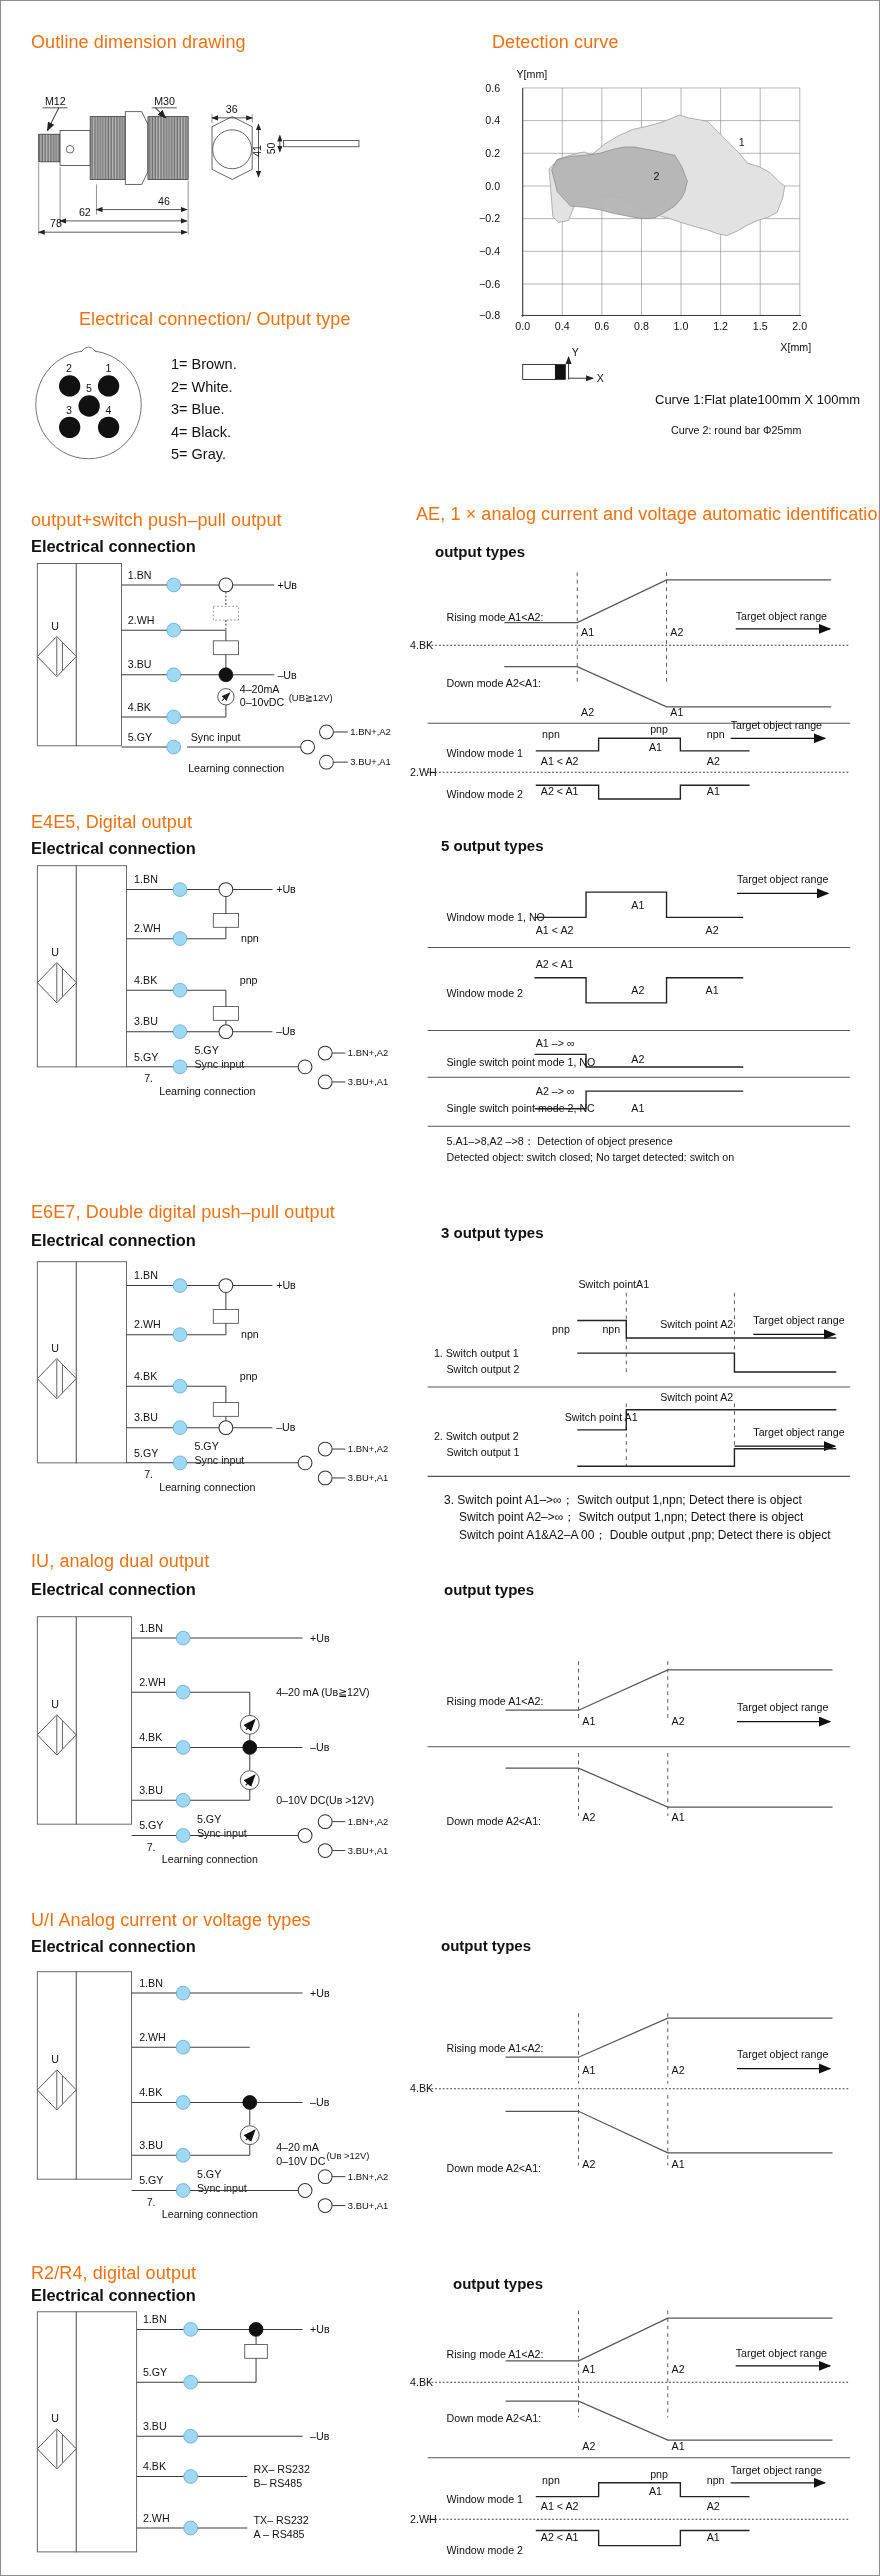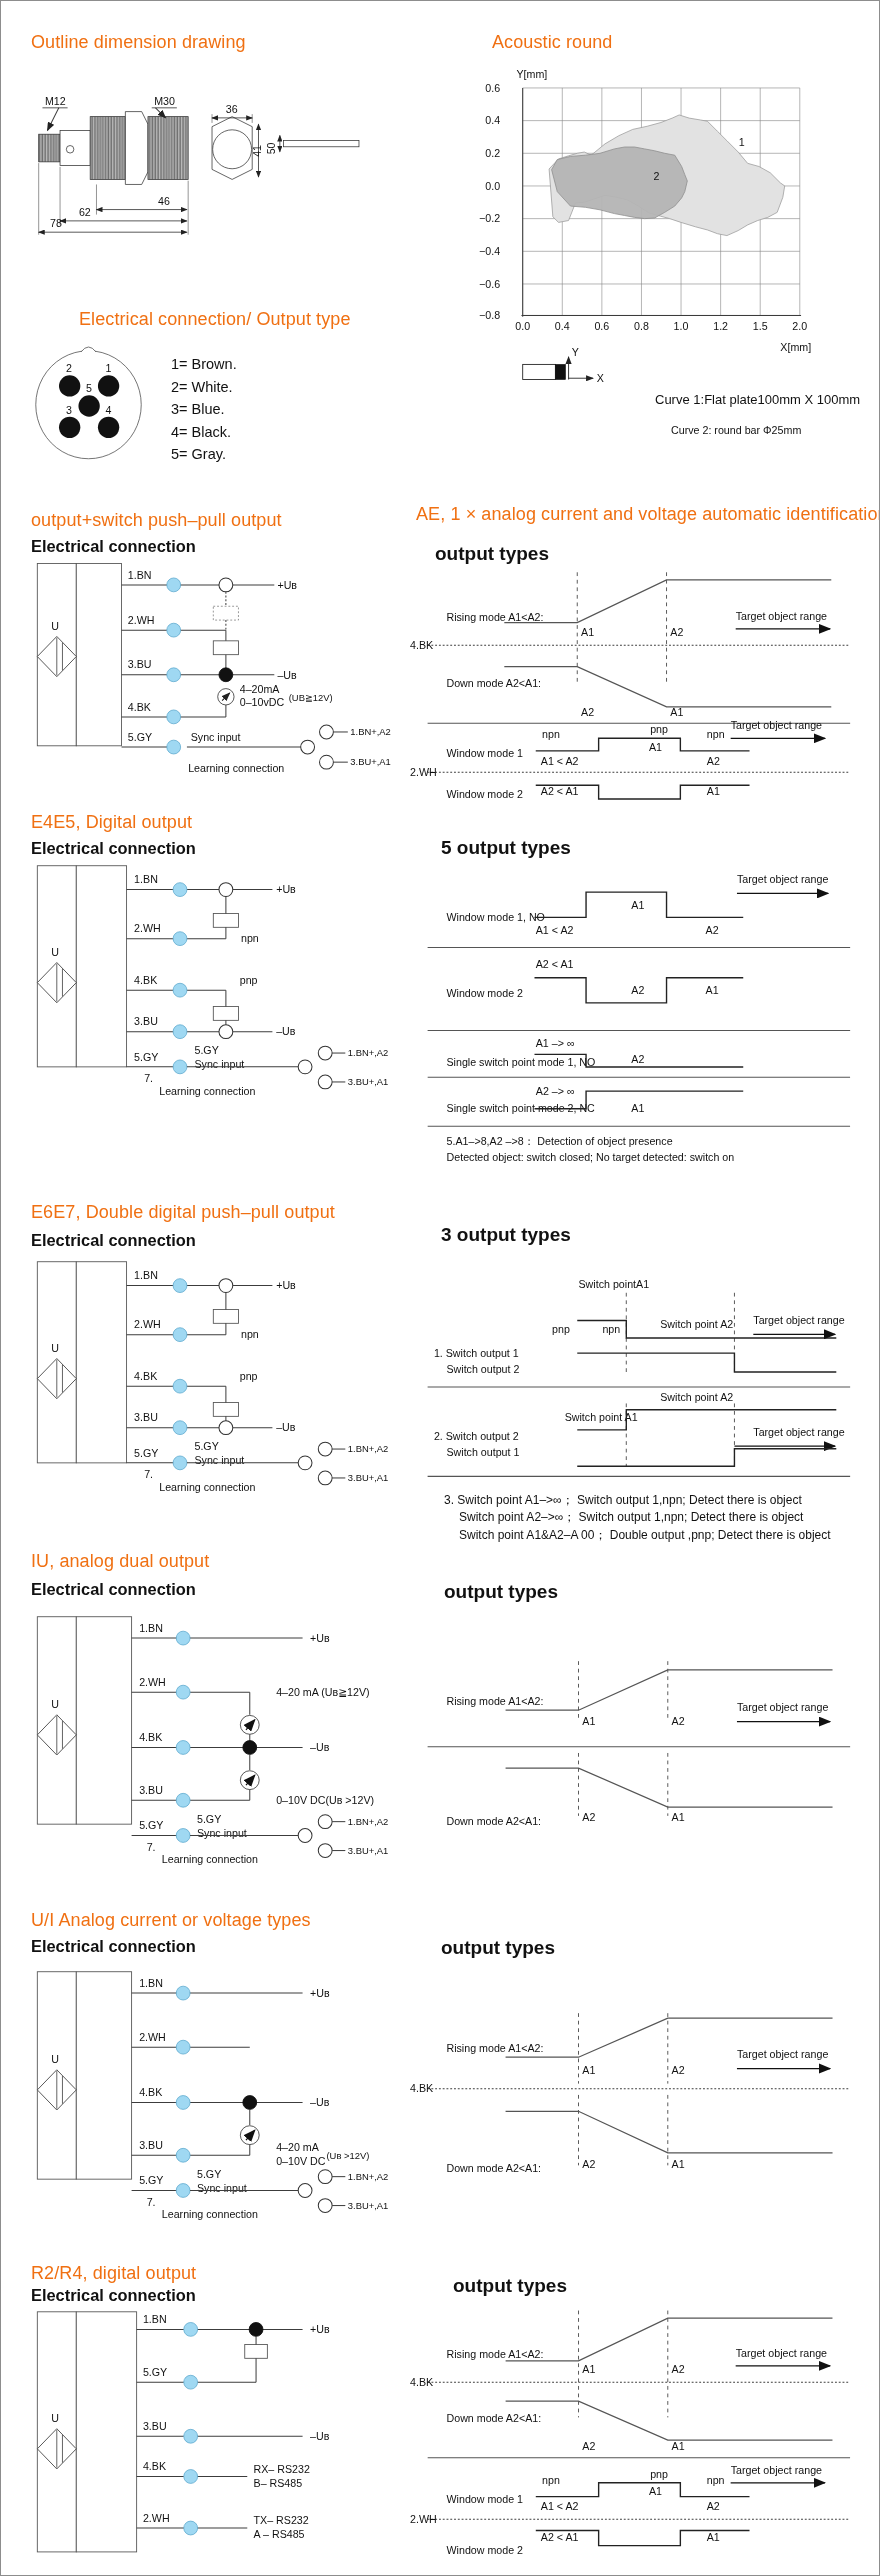--- a/index.html
+++ b/index.html
@@ -26,21 +26,21 @@
   }
   .sub-title{
     color:#111;
     font-size:16.4px;
     font-weight:bold;
     white-space:nowrap;
     text-align:right;
   }
   .blk-title{
     color:#111;
-    font-size:19px;
+    font-size:15px;
     font-weight:bold;
     white-space:nowrap;
   }
   .abs{position:absolute;}
   .lbl{font-size:11.3px;white-space:nowrap;color:#111;}
   .pin-list{font-size:14.5px;line-height:22.6px;color:#111;}
   .note{font-size:12px;line-height:17.6px;color:#111;white-space:nowrap;}
   svg{display:block;overflow:visible;}
   .wire{stroke:#3c3c3c;stroke-width:1.6;fill:none;}
   .wire-d{stroke:#3c3c3c;stroke-width:1.6;fill:none;stroke-dasharray:3 3;}
@@ -114,21 +114,21 @@
     <line x1="288" y1="46" x2="352" y2="46" stroke="#222" stroke-width="1.2" marker-start="url(#arL)" marker-end="url(#ar)"></line>
     <text class="tx" x="310" y="38">36</text>
     <line x1="362" y1="56" x2="362" y2="140" stroke="#222" stroke-width="1.2" marker-start="url(#arL)" marker-end="url(#ar)"></line>
     <text class="tx" x="366" y="108" transform="rotate(-90 366 108)">41</text>
 
     <rect x="402" y="82" width="120" height="10" fill="#fff" stroke="#333" stroke-width="1.2"></rect>
     <line x1="396" y1="74" x2="396" y2="100" stroke="#222" stroke-width="1.2" marker-start="url(#arL)" marker-end="url(#ar)"></line>
     <text class="tx" x="388" y="104" transform="rotate(-90 388 104)">50</text>
   </svg>
 
-  <div class="abs sec-title" style="left:491px;top:31px;">Acoustic round</div>
+  <div class="abs sec-title" style="left:491px;top:31px;">Detection curve</div>
 
   <svg class="abs" style="left:484px;top:63px;" width="377" height="352" viewBox="0 0 600 560">
     <defs>
       <marker id="ar2" markerWidth="9" markerHeight="7" refX="8" refY="3.5" orient="auto">
         <polygon points="0 0, 9 3.5, 0 7" fill="#222"></polygon>
       </marker>
     </defs>
 
     <text class="tx" x="50" y="22" font-size="21">Y[mm]</text>
 

